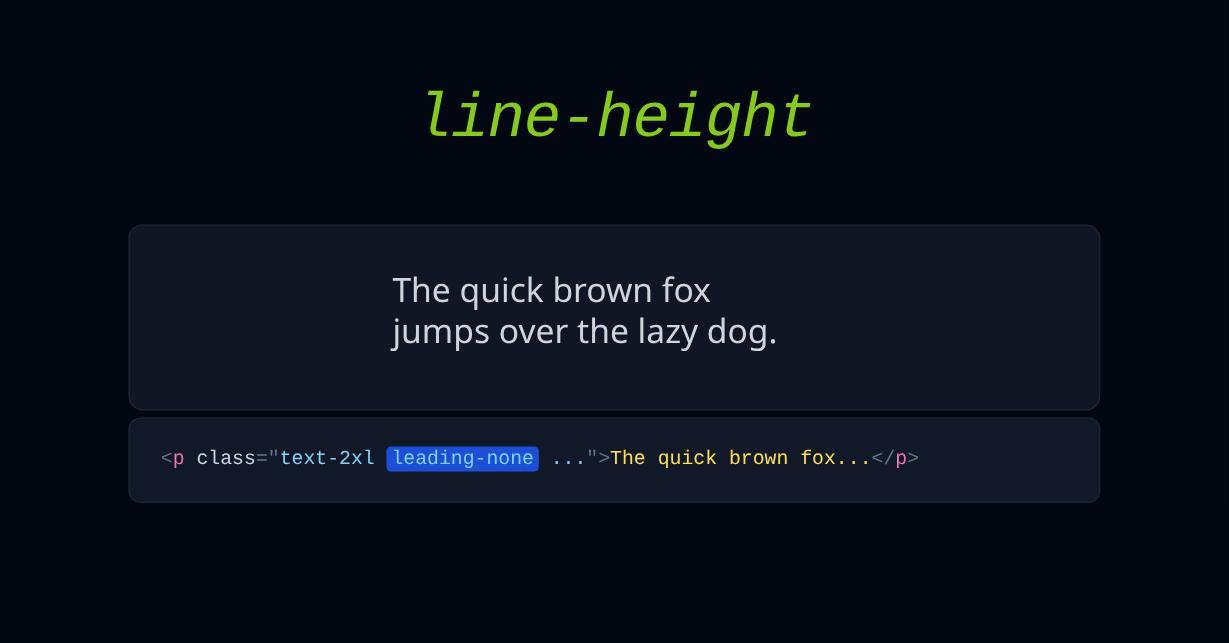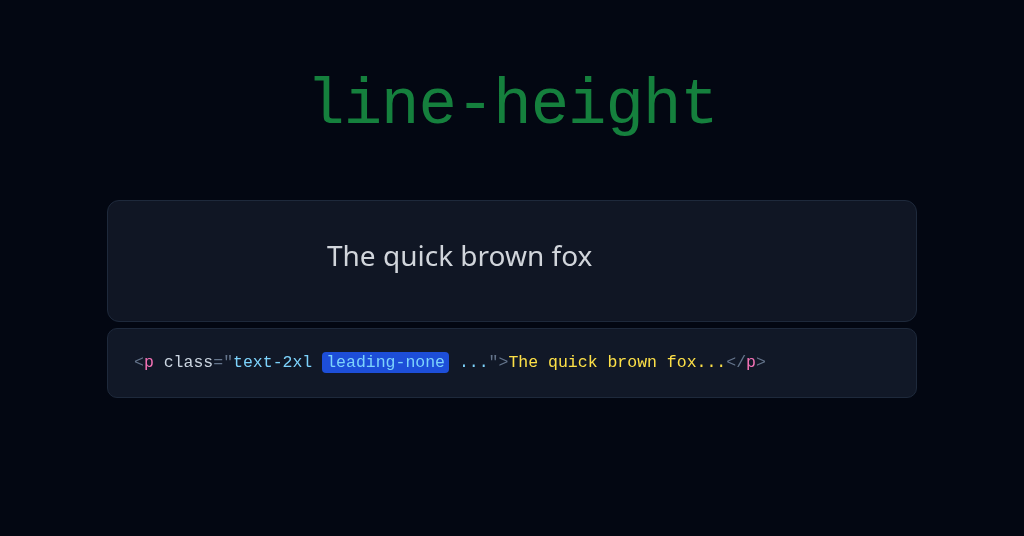--- a/index.html
+++ b/index.html
@@ -14,25 +14,26 @@
       font-family: ui-sans-serif, system-ui, -apple-system, BlinkMacSystemFont, "Segoe UI", Roboto, sans-serif;
       display: flex;
       flex-direction: column;
       align-items: center;
       overflow: hidden;
     }
     .mono {
       font-family: ui-monospace, SFMono-Regular, "SF Mono", Menlo, Monaco, Consolas, "Liberation Mono", "Courier New", monospace;
     }
     .title {
-      color: #15803d;
-      font-size: 64px;
+      color: #84cc16;
+      font-size: 52px;
       font-weight: 500;
       margin-top: 70px;
       letter-spacing: -1px;
+      font-style: italic;
     }
     .panel-container {
       width: 810px;
       margin-top: 58px;
       display: flex;
       flex-direction: column;
       gap: 6px;
     }
     .preview-box {
       background-color: #101624;
@@ -77,18 +78,19 @@
 </head>
 <body>
 
 <h1 class="title mono">line-height</h1>
 
 <div class="panel-container">
 
   <div class="preview-box">
     <p class="preview-text">
       <span>The quick brown fox</span><br>
+      <span>jumps over the lazy dog.</span>
     </p>
   </div>
 
   <div class="code-box mono"><span class="tok-punct">&lt;</span><span class="tok-tag">p</span><span> </span><span class="tok-attr">class</span><span class="tok-eq">=</span><span class="tok-punct">"</span><span class="tok-string-class1">text-2xl</span><span> </span><span class="tok-string-class2">leading-none</span><span class="tok-string-rest"> ...</span><span class="tok-punct">"</span><span class="tok-punct">&gt;</span><span class="tok-text">The quick brown fox...</span><span class="tok-punct">&lt;/</span><span class="tok-tag">p</span><span class="tok-punct">&gt;</span></div>
 
 </div>
 
 </body></html>

